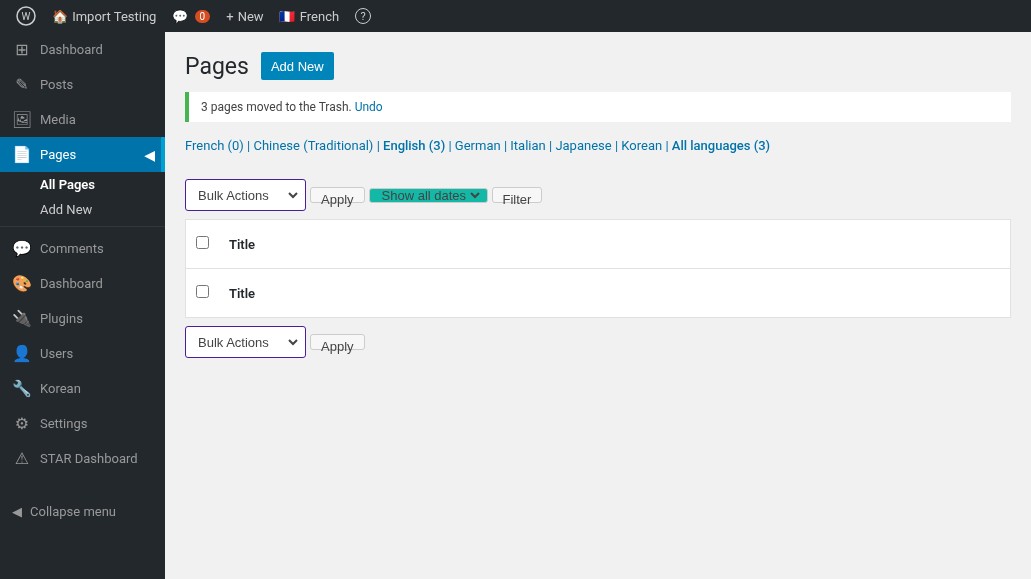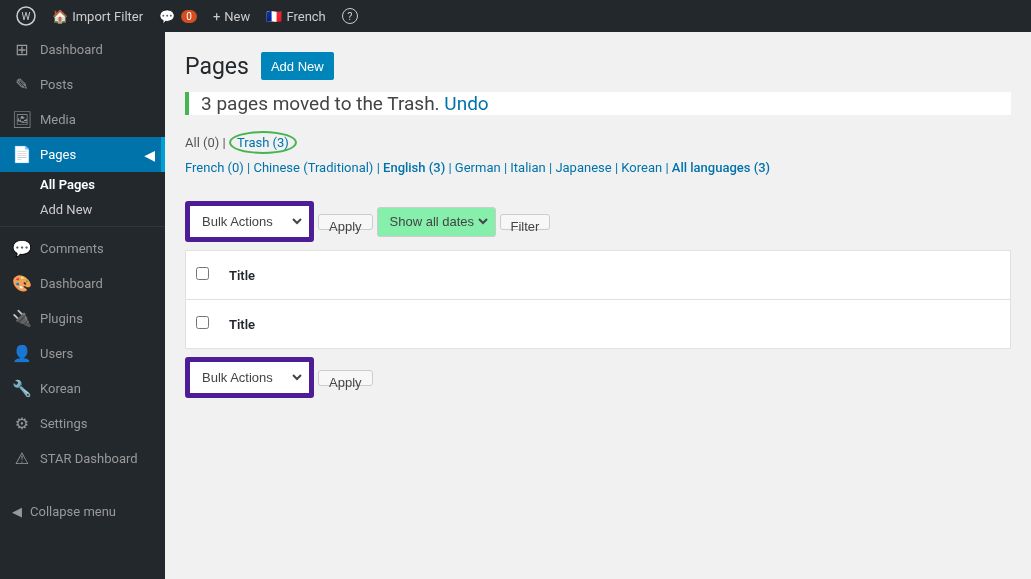--- a/index.html
+++ b/index.html
@@ -123,23 +123,23 @@
       font-size: 13px;
       border-radius: 2px;
       cursor: pointer;
       height: 28px;
     }
 
     
     .notice {
       background: #fff;
       border-left: 4px solid #46b450;
-      padding: 0 12px;
+      padding: 8px 12px;
       margin-bottom: 16px;
-      font-size: 19px;
+      font-size: 12px;
       color: #444;
     }
     .notice a { color: #0073aa; text-decoration: none; }
     .filter-links { color: #555; margin-bottom: 6px; font-size: 13px; }
     .filter-links a { color: #0073aa; text-decoration: none; }
 
     
     .trash-highlight {
       display: inline-block;
       border: 2px solid #46b450;
@@ -157,24 +157,24 @@
     
     .bulk-controls {
       display: flex;
       align-items: center;
       gap: 4px;
       margin-bottom: 8px;
     }
     .bulk-select {
       display: flex;
       align-items: center;
-      border: 5px solid #4c1d95;
+      border: 1px solid #4c1d95;
       border-radius: 3px;
       background: #fff;
-      height: 41px;
+      height: 32px;
       padding: 0 4px 0 8px;
     }
     .bulk-select select {
       border: none;
       background: transparent;
       font-size: 13px;
       color: #444;
       outline: none;
       cursor: pointer;
       padding-right: 4px;
@@ -188,22 +188,22 @@
       color: #444;
       cursor: pointer;
       height: 16px;
     }
 
     .date-select {
       display: flex;
       align-items: center;
       border: 1px solid #ccc;
       border-radius: 3px;
-      background: #86efac;
-      height: 30px;
+      background: #14b8a6;
+      height: 15px;
       padding: 0 4px 0 8px;
     }
     .date-select select {
       border: none;
       background: transparent;
       font-size: 13px;
       color: #444;
       outline: none;
       cursor: pointer;
     }
@@ -247,21 +247,21 @@
 
 <div class="admin-bar">
   <div class="admin-bar-item">
     <svg class="wp-logo" viewBox="0 0 20 20" fill="#ccc" xmlns="http://www.w3.org/2000/svg">
       <circle cx="10" cy="10" r="9" fill="none" stroke="#ccc" stroke-width="1.5"></circle>
       <text x="10" y="14" text-anchor="middle" font-size="10" fill="#ccc">W</text>
     </svg>
   </div>
   <div class="admin-bar-item">
     <span>🏠</span>
-    <span>Import Filter</span>
+    <span>Import Testing</span>
   </div>
   <div class="admin-bar-item">
     <span>💬</span>
     <span class="comment-count-badge">0</span>
   </div>
   <div class="admin-bar-item">
     <span>+</span>
     <span>New</span>
   </div>
   <div class="admin-bar-item">
@@ -340,29 +340,20 @@
     <div class="page-header">
       <h1 class="page-title">Pages</h1>
       <button class="add-new-btn">Add New</button>
     </div>
 
     <div class="notice">
       <span>3 pages moved to the Trash.</span>
       <a href="#">Undo</a>
     </div>
 
-    <div class="filter-links">
-      <span>All</span>
-      <span>(0)</span>
-      <span> | </span>
-      <a href="#" class="trash-highlight">
-        <span>Trash</span>
-        <span>(3)</span>
-      </a>
-    </div>
 
     <div class="lang-filter">
       <a href="#">French (0)</a>
       <span> | </span>
       <a href="#">Chinese (Traditional)</a>
       <span> | </span>
       <a href="#" style="color:#0073aa; font-weight:500;">English (3)</a>
       <span> | </span>
       <a href="#">German</a>
       <span> | </span>

